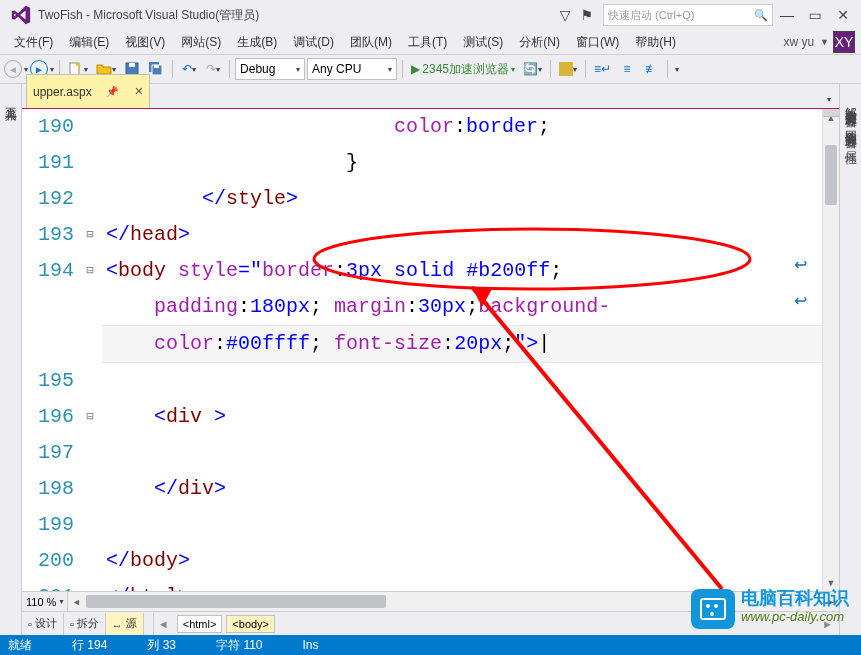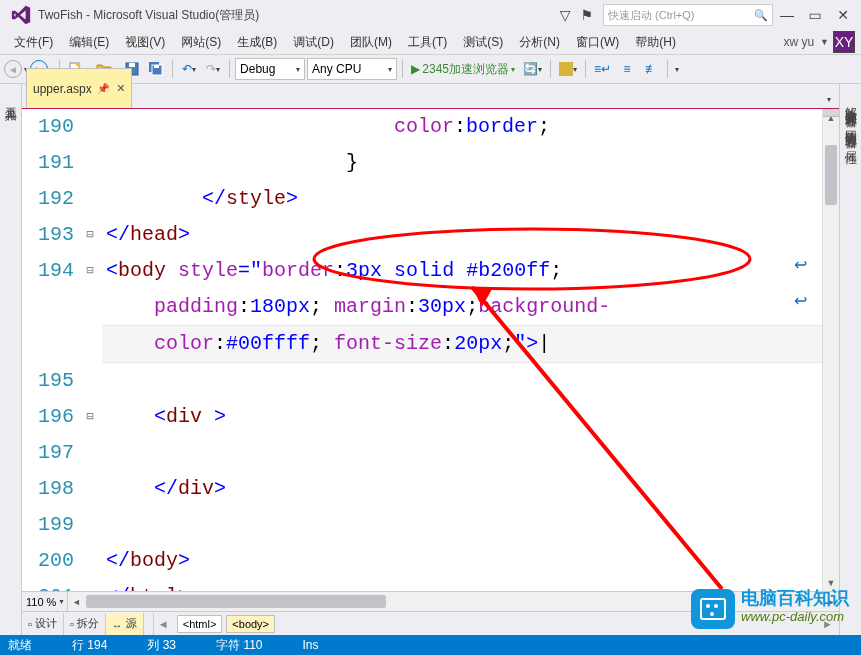--- a/index.html
+++ b/index.html
@@ -35,21 +35,21 @@
   
   .docarea { position: absolute; top: 84px; left: 0; right: 0; bottom: 20px; display: flex; }
   .side-strip { width: 22px; background: #eeeef2; border-right: 1px solid #ccc; display: flex; flex-direction: column; align-items: center; padding-top: 14px; }
   .side-strip .vlabel { writing-mode: vertical-rl; color: #444; font-size: 12px; letter-spacing: 1px; }
   .side-strip.right { border-right: none; border-left: 1px solid #ccc; }
 
   .editor-col { flex: 1; display: flex; flex-direction: column; background: #fff; position: relative; }
 
   
   .tabstrip { height: 24px; background: #eeeef2; display: flex; align-items: flex-end; padding-left: 4px; border-bottom: 0; }
-  .tab { height: 40px; background: #fdf2a7; border: 1px solid #c0c0c0; border-bottom: none; display: flex; align-items: center; padding: 0 6px; gap: 6px; font-size: 12px; color: #333; }
+  .tab { height: 34px; background: #fdf2a7; border: 1px solid #c0c0c0; border-bottom: none; display: flex; align-items: center; padding: 0 6px; gap: 15px; font-size: 12px; color: #333; }
   .tab .pin { color: #555; font-size: 10px; }
   .tab .close { color: #555; font-size: 11px; }
 
   
   .codewrap { flex: 1; position: relative; background: #fff; border-top: 1px solid #be185d; overflow: hidden; }
   .code-scroll { position: absolute; right: 0; top: 0; bottom: 0; width: 17px; background: #f0f0f0; border-left: 1px solid #ddd; }
   .code-scroll .up, .code-scroll .dn { height: 17px; display: flex; align-items: center; justify-content: center; color: #666; font-size: 9px; }
   .code-scroll .thumb { position: absolute; left: 2px; right: 2px; top: 36px; height: 60px; background: #c2c3c9; border-radius: 2px; }
   .code-scroll .split { position: absolute; top: 0; left: 0; right: 0; height: 8px; background: #d6d6d6; border-bottom: 1px solid #bbb; }
 

